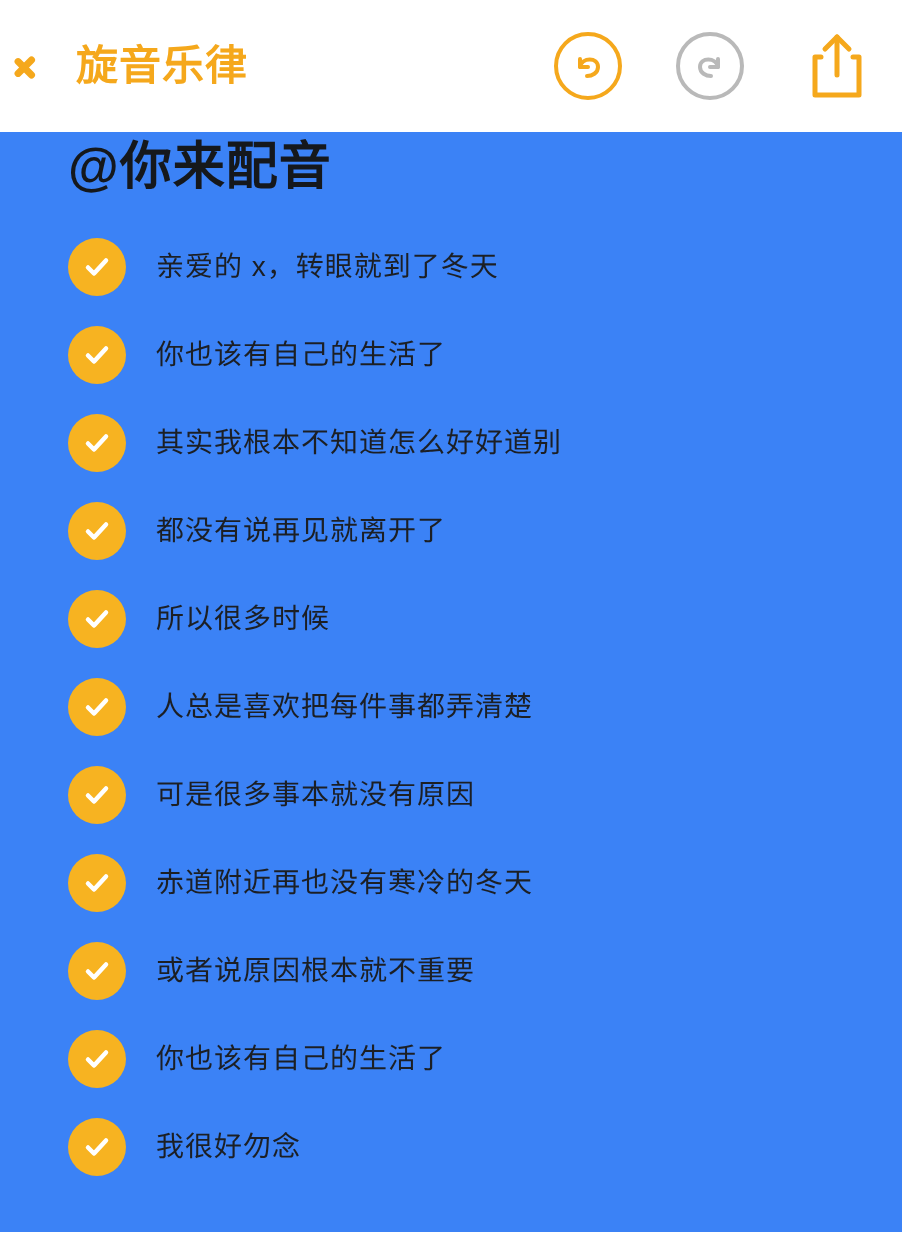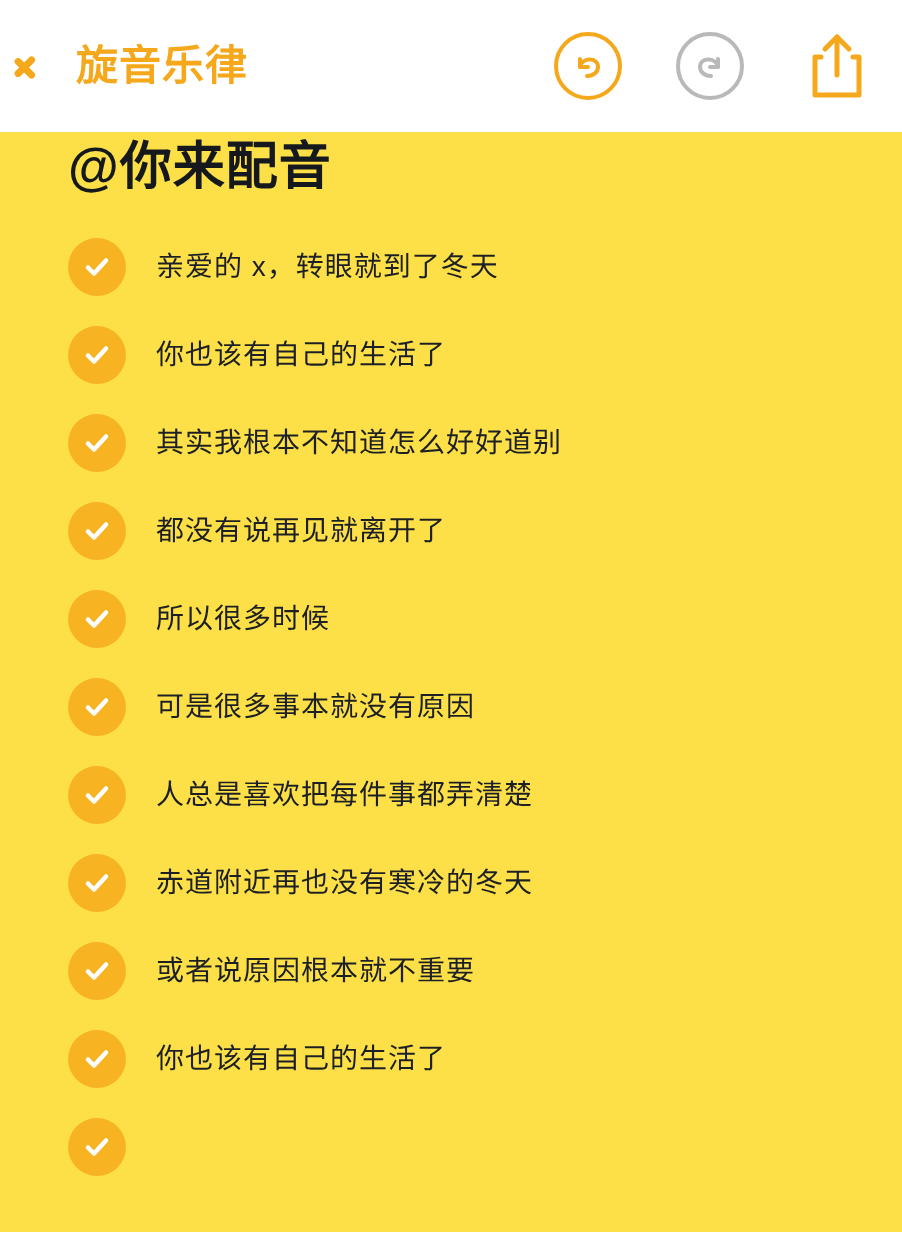--- a/index.html
+++ b/index.html
@@ -12,21 +12,21 @@
     background: #ffffff;
     font-family: "Liberation Sans", "DejaVu Sans", sans-serif;
     -webkit-font-smoothing: antialiased;
     overflow: hidden;
   }
 
   .app {
     position: relative;
     width: 902px;
     height: 1250px;
-    background: #fde047;
+    background: #3b82f6;
     box-sizing: border-box;
   }
 
   
   .navbar {
     position: relative;
     height: 132px;
     display: flex;
     align-items: center;
     padding: 0 34px 0 26px;
@@ -268,38 +268,38 @@
         </span>
         <span class="item-text">所以很多时候</span>
       </div>
 
       <div class="list-item">
         <span class="check-circle">
           <svg width="34" height="34" viewBox="0 0 34 34">
             <path d="M8 17.5 L14 23.5 L26 10.5" fill="none" stroke="#ffffff" stroke-width="4.5" stroke-linecap="round" stroke-linejoin="round"></path>
           </svg>
         </span>
+        <span class="item-text">人总是喜欢把每件事都弄清楚</span>
+      </div>
+
+      <div class="list-item">
+        <span class="check-circle">
+          <svg width="34" height="34" viewBox="0 0 34 34">
+            <path d="M8 17.5 L14 23.5 L26 10.5" fill="none" stroke="#ffffff" stroke-width="4.5" stroke-linecap="round" stroke-linejoin="round"></path>
+          </svg>
+        </span>
         <span class="item-text">可是很多事本就没有原因</span>
       </div>
 
       <div class="list-item">
         <span class="check-circle">
           <svg width="34" height="34" viewBox="0 0 34 34">
             <path d="M8 17.5 L14 23.5 L26 10.5" fill="none" stroke="#ffffff" stroke-width="4.5" stroke-linecap="round" stroke-linejoin="round"></path>
           </svg>
         </span>
-        <span class="item-text">人总是喜欢把每件事都弄清楚</span>
-      </div>
-
-      <div class="list-item">
-        <span class="check-circle">
-          <svg width="34" height="34" viewBox="0 0 34 34">
-            <path d="M8 17.5 L14 23.5 L26 10.5" fill="none" stroke="#ffffff" stroke-width="4.5" stroke-linecap="round" stroke-linejoin="round"></path>
-          </svg>
-        </span>
         <span class="item-text">赤道附近再也没有寒冷的冬天</span>
       </div>
 
       <div class="list-item">
         <span class="check-circle">
           <svg width="34" height="34" viewBox="0 0 34 34">
             <path d="M8 17.5 L14 23.5 L26 10.5" fill="none" stroke="#ffffff" stroke-width="4.5" stroke-linecap="round" stroke-linejoin="round"></path>
           </svg>
         </span>
         <span class="item-text">或者说原因根本就不重要</span>
@@ -313,19 +313,20 @@
         </span>
         <span class="item-text">你也该有自己的生活了</span>
       </div>
 
       <div class="list-item">
         <span class="check-circle">
           <svg width="34" height="34" viewBox="0 0 34 34">
             <path d="M8 17.5 L14 23.5 L26 10.5" fill="none" stroke="#ffffff" stroke-width="4.5" stroke-linecap="round" stroke-linejoin="round"></path>
           </svg>
         </span>
+        <span class="item-text">我很好勿念</span>
       </div>
 
     </div>
   </div>
 
   <div class="bottom-fade"></div>
 </div>
 
 </body></html>

